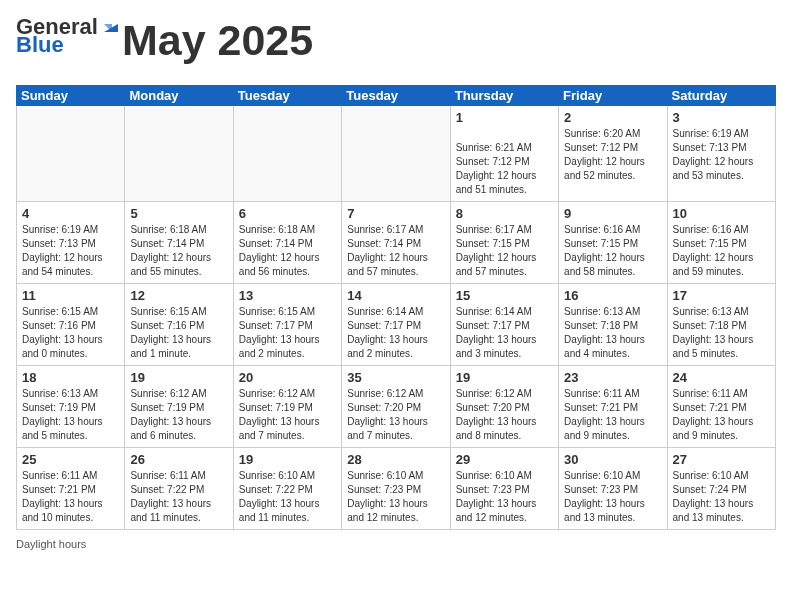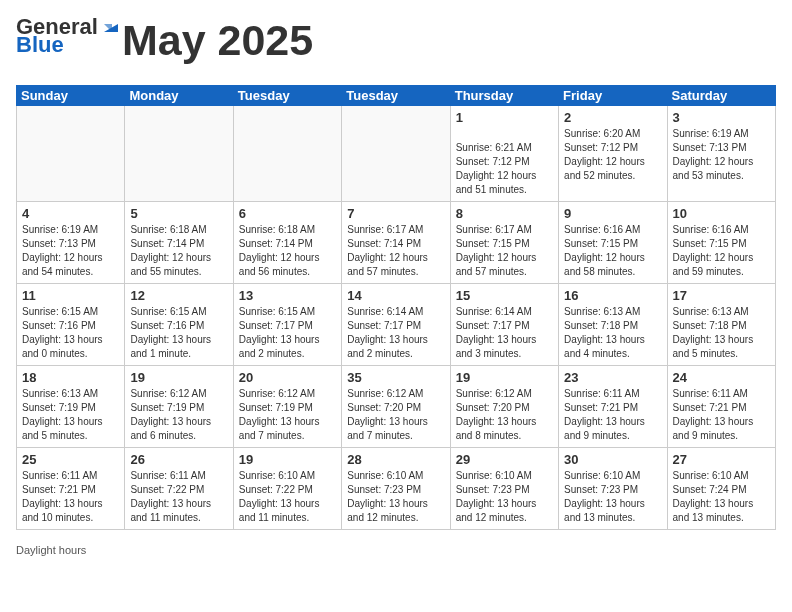--- a/index.html
+++ b/index.html
@@ -72,21 +72,21 @@
       color: #333;
       display: block;
       margin-bottom: 2px;
     }
     .day-info {
       font-size: 10px;
       color: #333;
       line-height: 1.4;
     }
     .footer {
-      margin-top: 14px;
+      margin-top: 8px;
       font-size: 11px;
       color: #555;
       text-align: left;
     }
   </style>
 </head>
 <body>
 
 <div class="header">
   <div class="logo">

